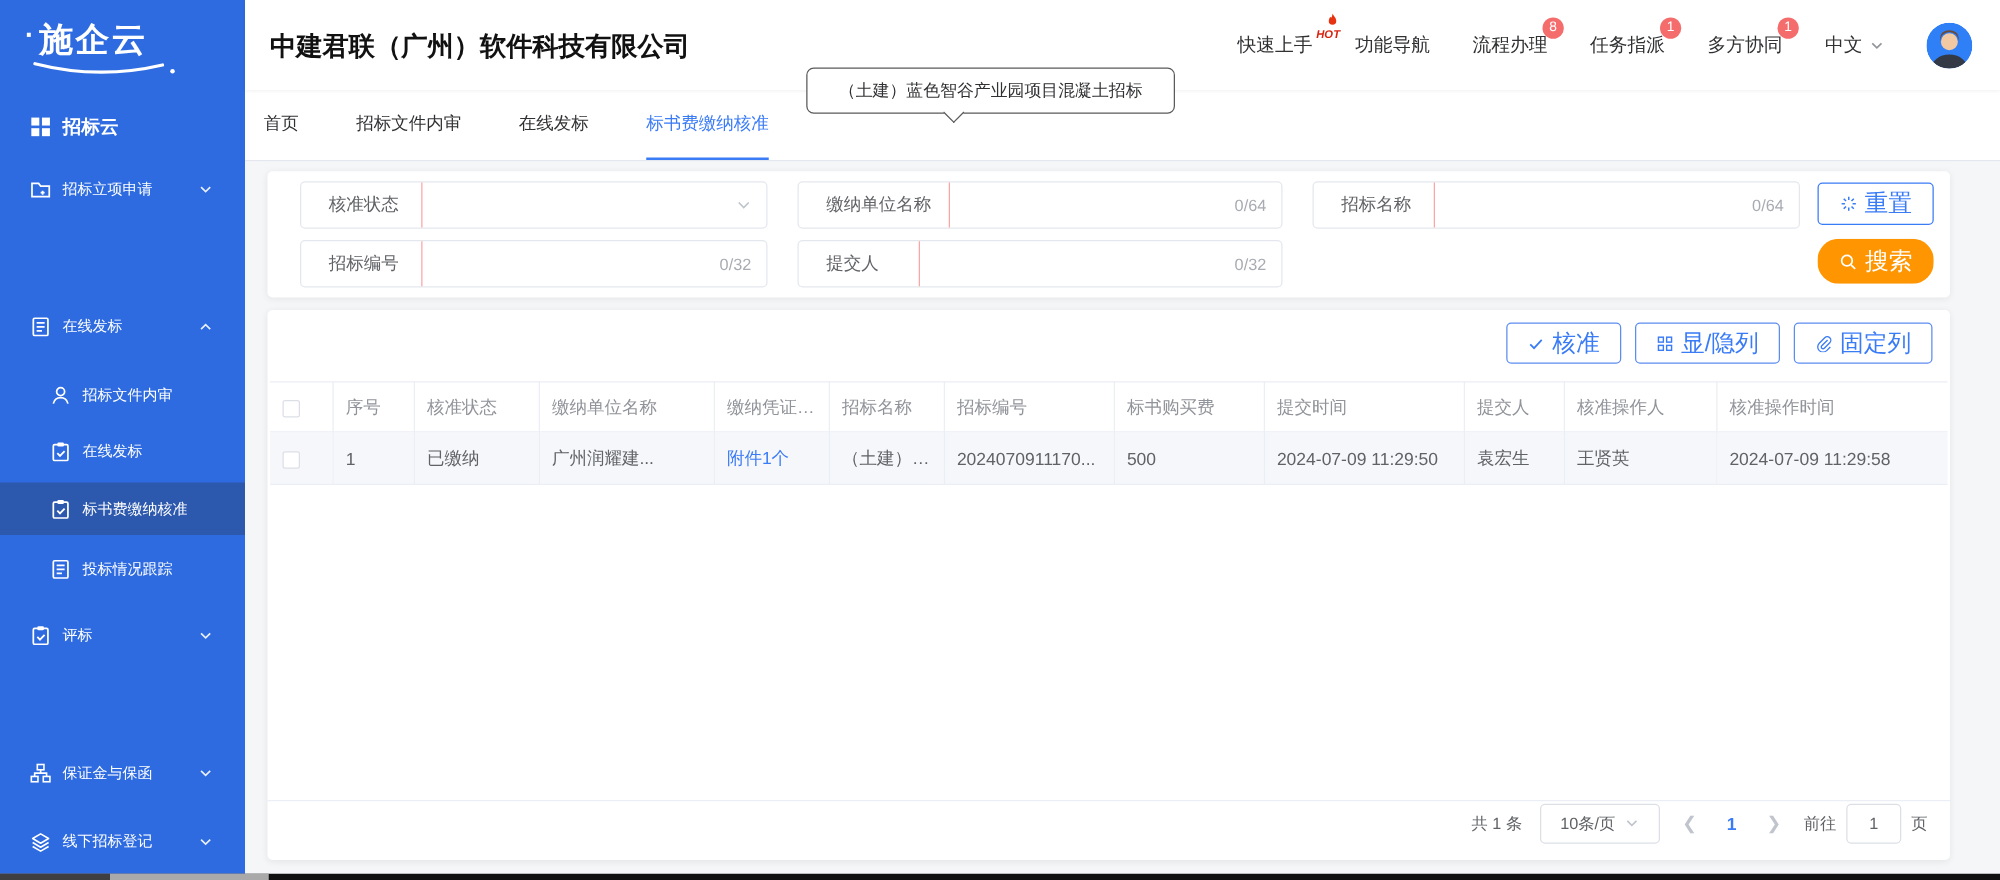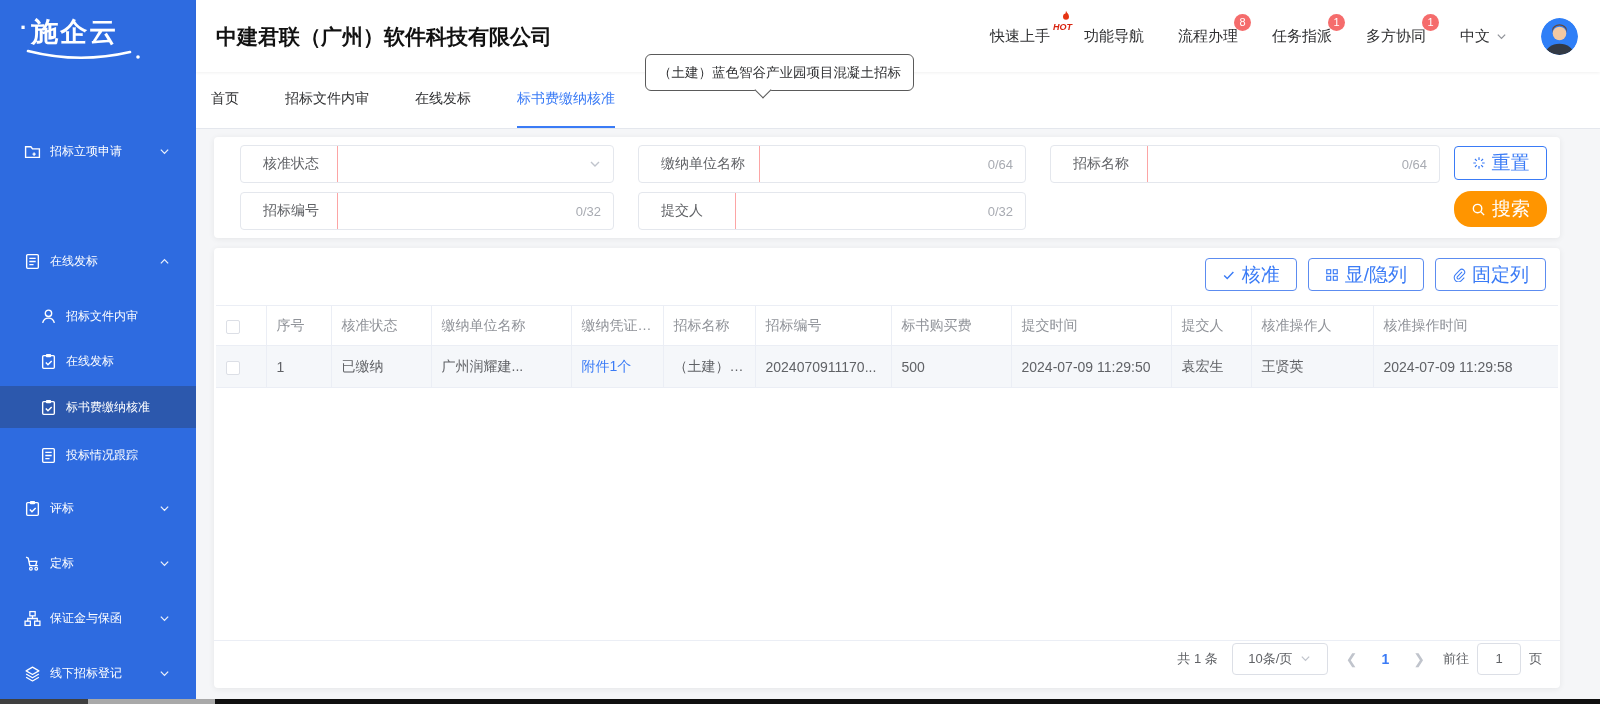--- a/index.html
+++ b/index.html
@@ -71,21 +71,21 @@
   td{color:#606266;height:42px;background:#f5f7fa;}
   th:last-child,td:last-child{border-right:none;}
   th:first-child,td:first-child{border-left:none;}
   .cb{display:inline-block;width:14px;height:14px;border:1px solid #dcdfe6;border-radius:2px;background:#fff;
     vertical-align:middle;cursor:pointer;}
   .link{color:#3a7bf6;cursor:pointer;}
 
   
   .tooltip{position:absolute;left:431px;top:-194px;z-index:20;}
   .tipbox{min-width:232px;height:37px;background:#fff;border:1px solid #5a5a5a;border-radius:6px;
-    display:flex;align-items:center;justify-content:center;padding:0 12px;font-size:13.5px;color:#303133;white-space:nowrap;}
+    display:flex;align-items:center;justify-content:center;padding:0 25px;font-size:13.5px;color:#303133;white-space:nowrap;}
   .tiparrow{position:absolute;left:112px;top:36px;width:12px;height:12px;background:#fff;
     border:1px solid #5a5a5a;border-top:none;border-left:none;transform:rotate(45deg);margin-top:-6px;}
 
   
   .pgrow{position:absolute;left:0;right:0;bottom:0;height:48px;border-top:1px solid #ebeef5;
     display:flex;align-items:center;justify-content:flex-end;gap:14px;padding:0 18px 12px 0;
     font-size:13px;color:#606266;}
   .pgsel{width:96px;height:32px;border:1px solid #dcdfe6;border-radius:4px;display:flex;align-items:center;
     justify-content:center;gap:8px;color:#606266;cursor:pointer;background:#fff;}
   .pgsel svg{width:11px;height:11px;color:#c0c4cc;}
@@ -181,20 +181,26 @@
 
 <div class="sidebar">
   <div class="logo">
     <span class="txt"><span class="dot">·</span><span>施企云</span></span>
     <svg width="118" height="14" viewBox="0 0 118 14">
       <path d="M4 3 Q 55 16 106 4" fill="none" stroke="#fff" stroke-width="2.6" stroke-linecap="round"></path>
       <circle cx="114" cy="9" r="1.8" fill="#fff"></circle>
     </svg>
   </div>
 
+  <div class="sitem head" style="top:81px">
+    <svg class="sic" fill="#fff">
+        <use href="#i-grid"></use>
+      </svg>
+    <span>招标云</span>
+  </div>
 
   <div class="sitem" style="top:131px">
     <svg class="sic" color="#fff">
         <use href="#i-folder"></use>
       </svg>
     <span>招标立项申请</span>
     <svg class="chev" color="#fff">
         <use href="#i-chevd"></use>
       </svg>
   </div>
@@ -241,29 +247,20 @@
   <div class="sitem" style="top:488px">
     <svg class="sic" color="#fff">
         <use href="#i-clip"></use>
       </svg>
     <span>评标</span>
     <svg class="chev" color="#fff">
         <use href="#i-chevd"></use>
       </svg>
   </div>
 
-  <div class="sitem" style="top:543px">
-    <svg class="sic" color="#fff">
-        <use href="#i-trolley"></use>
-      </svg>
-    <span>定标</span>
-    <svg class="chev" color="#fff">
-        <use href="#i-chevd"></use>
-      </svg>
-  </div>
 
   <div class="sitem" style="top:598px">
     <svg class="sic" color="#fff">
         <use href="#i-sitemap"></use>
       </svg>
     <span>保证金与保函</span>
     <svg class="chev" color="#fff">
         <use href="#i-chevd"></use>
       </svg>
   </div>

